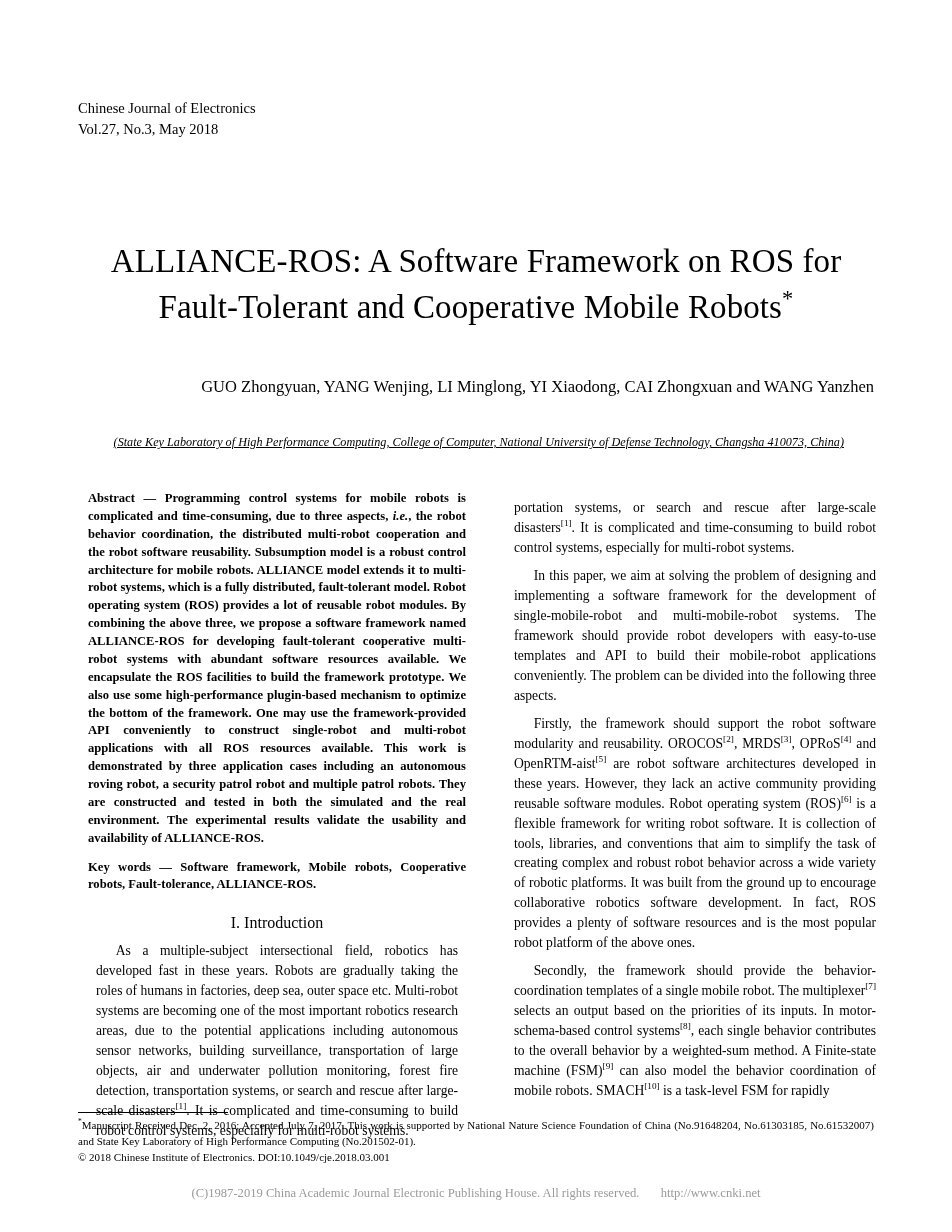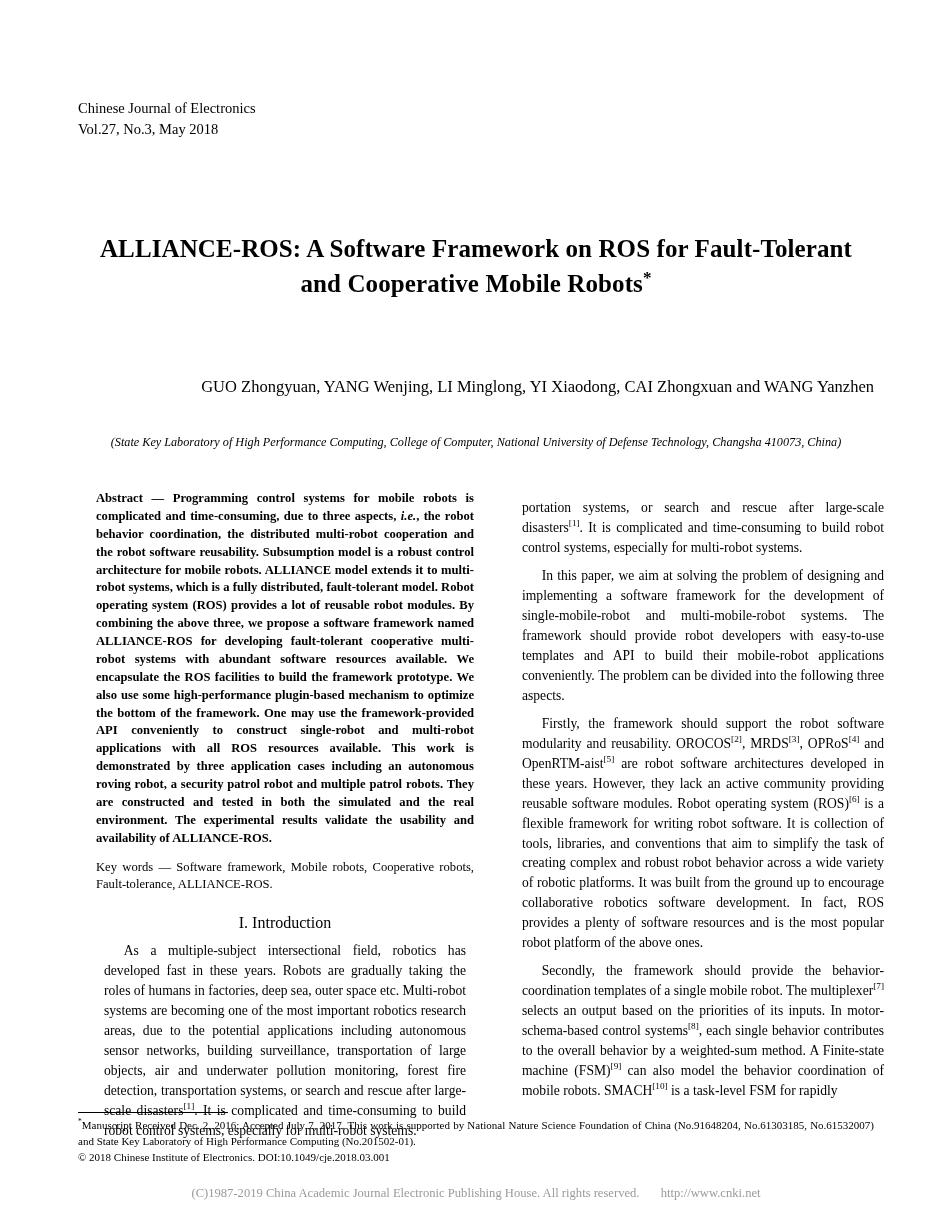--- a/index.html
+++ b/index.html
@@ -35,47 +35,49 @@
     white-space: nowrap;
   }
   .title-block {
     position: absolute;
     left: 78px;
     top: 232px;
     width: 796px;
     text-align: center;
   }
   .title-block .title {
-    font-size: 25px;
-    font-weight: bold;
+    font-size: 33px;
+    font-weight: normal;
     line-height: 1.38;
     letter-spacing: 0.1px;
+    margin-top: 7px;
   }
   .authors {
     position: absolute;
     left: 78px;
     top: 374px;
     width: 796px;
     text-align: right;
     font-size: 16.5px;
     line-height: 1.6;
   }
   .affiliation {
     position: absolute;
     left: 108px;
     top: 432px;
     width: 736px;
-    text-align: center;
+    text-align: right;
     font-size: 12.2px;
     font-style: italic;
     line-height: 1.65;
+    text-decoration: underline;
   }
   .columns {
     position: absolute;
-    left: 96px;
+    left: 88px;
     top: 490px;
     width: 796px;
     height: 620px;
   }
   .col {
     position: absolute;
     top: 0;
     width: 378px;
   }
   .col-left { left: 0; }
@@ -87,21 +89,21 @@
     text-align: justify;
     text-justify: inter-word;
     hyphens: manual;
   }
   .abstract .lead {
     font-weight: bold;
   }
   .keywords {
     margin-top: 11px;
     font-size: 12.6px;
-    font-weight: normal;
+    font-weight: bold;
     line-height: 1.42;
     text-align: justify;
   }
   .section-head {
     margin-top: 20px;
     margin-bottom: 9px;
     text-align: center;
     font-size: 16px;
     font-weight: normal;
     font-family: "Liberation Serif", serif;

